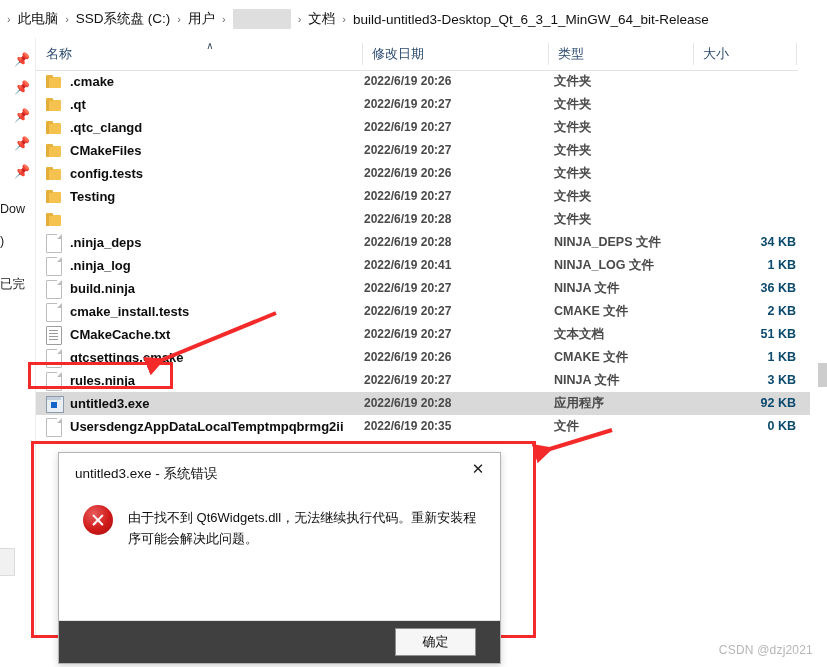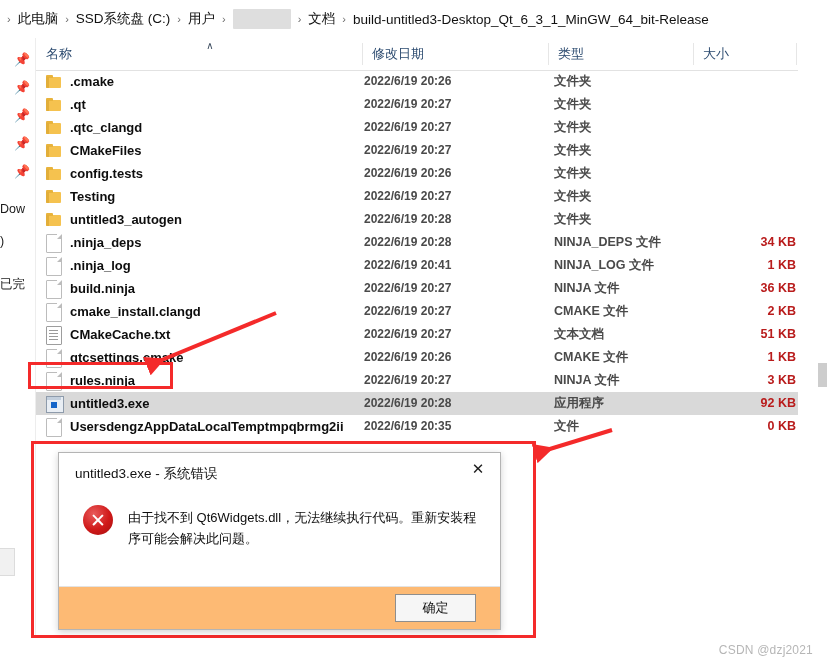--- a/index.html
+++ b/index.html
@@ -160,21 +160,21 @@
     color: #4a4a4a;
     white-space: nowrap;
   }
   .rsize {
     position: absolute;
     left: 630px; top: 0;
     width: 130px;
     height: 23px;
     line-height: 23px;
     font-size: 12.5px;
-    color: #b91c1c;
+    color: #0c4a6e;
     text-align: right;
     white-space: nowrap;
   }
 
   
   .ico-folder {
     position: relative;
     width: 17px; height: 14px;
     margin-top: 2px;
   }
@@ -265,21 +265,21 @@
     left: 0; top: 0;
     width: 827px; height: 667px;
     pointer-events: none;
   }
 
   
   #dialog {
     position: absolute;
     left: 58px; top: 452px;
     width: 443px;
-    height: 178px;
+    height: 212px;
     background: #ffffff;
     border: 1px solid #b4b4b4;
     box-shadow: 0 2px 7px rgba(0,0,0,0.18);
     box-sizing: border-box;
   }
   #dlg-titlebar {
     position: relative;
     height: 40px;
     background: #ffffff;
   }
@@ -327,21 +327,21 @@
     width: 350px;
     font-size: 13px;
     color: #0d0d0d;
     line-height: 21px;
   }
   #dlg-footer {
     position: absolute;
     left: 0; bottom: 0;
     width: 441px;
     height: 42px;
-    background: #fdba74;
+    background: #404040;
     border-top: 1px solid #e3e3e3;
   }
   #dlg-ok {
     position: absolute;
     right: 24px; top: 7px;
     width: 81px; height: 28px;
     background: #f6f6f6;
     border: 1px solid #8e8e8e;
     display: flex;
     align-items: center;
@@ -508,21 +508,20 @@
         <div class="rsize"></div>
       </div>
       <div class="row" style="top: 138px;">
         <div class="ricon">
           <div class="ico-folder">
             <div class="body"></div>
             <div class="tab"></div>
             <div class="shade"></div>
           </div>
         </div>
-        <div class="rname">untitled3_autogen</div>
         <div class="rdate">2022/6/19 20:28</div>
         <div class="rtype">文件夹</div>
         <div class="rsize"></div>
       </div>
       <div class="row" style="top: 161px;">
         <div class="ricon">
           <div class="ico-file"></div>
         </div>
         <div class="rname">.ninja_deps</div>
         <div class="rdate">2022/6/19 20:28</div>
@@ -544,21 +543,21 @@
         </div>
         <div class="rname">build.ninja</div>
         <div class="rdate">2022/6/19 20:27</div>
         <div class="rtype">NINJA 文件</div>
         <div class="rsize">36 KB</div>
       </div>
       <div class="row" style="top: 230px;">
         <div class="ricon">
           <div class="ico-file"></div>
         </div>
-        <div class="rname">cmake_install.clangd</div>
+        <div class="rname">cmake_install.tests</div>
         <div class="rdate">2022/6/19 20:27</div>
         <div class="rtype">CMAKE 文件</div>
         <div class="rsize">2 KB</div>
       </div>
       <div class="row" style="top: 253px;">
         <div class="ricon">
           <div class="ico-txt">
             <div class="ln" style="top:3px"></div>
             <div class="ln" style="top:6px"></div>
             <div class="ln" style="top:9px"></div>
@@ -581,21 +580,21 @@
       </div>
       <div class="row" style="top: 299px;">
         <div class="ricon">
           <div class="ico-file"></div>
         </div>
         <div class="rname">rules.ninja</div>
         <div class="rdate">2022/6/19 20:27</div>
         <div class="rtype">NINJA 文件</div>
         <div class="rsize">3 KB</div>
       </div>
-      <div class="row selected" style="top: 322px;">
+      <div class="row selected" style="top: 322px; padding-left: 12px;">
         <div class="ricon">
           <div class="ico-exe">
             <div class="bar"></div>
             <div class="sq"></div>
           </div>
         </div>
         <div class="rname">untitled3.exe</div>
         <div class="rdate">2022/6/19 20:28</div>
         <div class="rtype">应用程序</div>
         <div class="rsize">92 KB</div>

